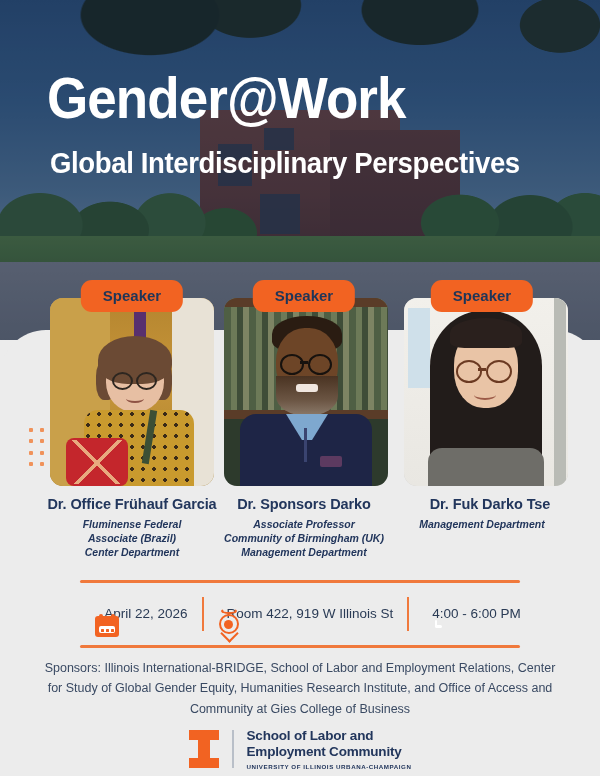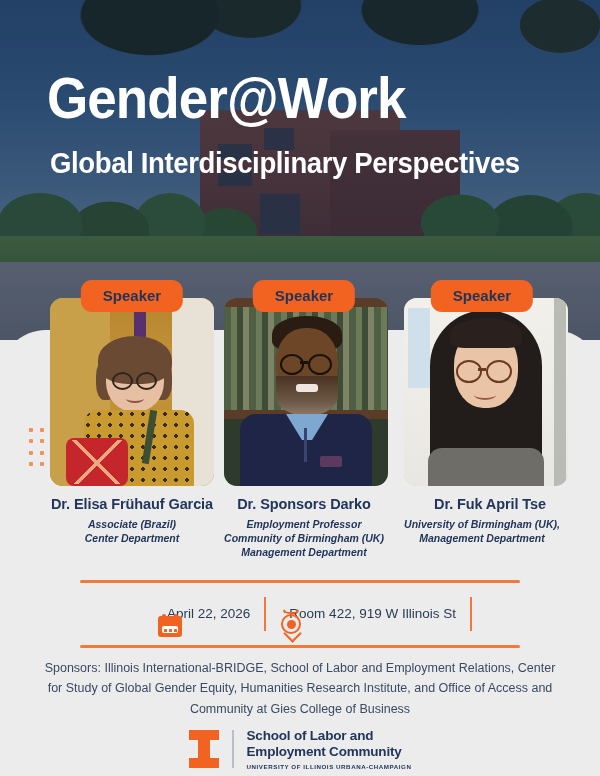--- a/index.html
+++ b/index.html
@@ -252,22 +252,23 @@
             <div class="hair"></div>
           <div class="glass gl"></div>
             <div class="glass gr"></div>
           <div class="smile"></div>
           <div class="torso"></div>
             <div class="strap"></div>
           <div class="bag"></div>
             <div class="bagx"></div>
         </div>
       </div>
-      <div class="spk-name">Dr. Elisa Frühauf Garcia</div>
+      <div class="spk-name">Dr. Office Frühauf Garcia</div>
       <div class="spk-aff">
+        <div>Fluminense Federal</div>
         <div>Associate (Brazil)</div>
         <div>Center Department</div>
       </div>
     </div>
 
     <div class="spk s1">
       <div class="badge">Speaker</div>
       <div class="photo">
         <div class="p2">
           <div class="shelf"></div>
@@ -281,21 +282,21 @@
             <div class="glass gr"></div>
             <div class="bridge"></div>
           <div class="torso"></div>
             <div class="collar"></div>
             <div class="zip"></div>
             <div class="logo"></div>
         </div>
       </div>
       <div class="spk-name">Dr. Sponsors Darko</div>
       <div class="spk-aff">
-        <div>Employment Professor</div>
+        <div>Associate Professor</div>
         <div>Community of Birmingham (UK)</div>
         <div>Management Department</div>
       </div>
     </div>
 
     <div class="spk s2">
       <div class="badge">Speaker</div>
       <div class="photo">
         <div class="p3">
           <div class="winL"></div>
@@ -303,23 +304,22 @@
           <div class="hairback"></div>
           <div class="head"></div>
             <div class="fringe"></div>
           <div class="glass gl"></div>
             <div class="glass gr"></div>
             <div class="bridge"></div>
           <div class="smile"></div>
           <div class="torso"></div>
         </div>
       </div>
-      <div class="spk-name">Dr. Fuk April Tse</div>
+      <div class="spk-name">Dr. Fuk Darko Tse</div>
       <div class="spk-aff">
-        <div>University of Birmingham (UK),</div>
         <div>Management Department</div>
       </div>
     </div>
   </div>
 
   <div class="rule top"></div>
 
   <div class="details">
     <div class="dcell">
       <span class="ico">
@@ -341,20 +341,26 @@
           <span class="ptip"></span><span class="pout"></span><span class="pdot"></span><span class="shadow"></span>
         </span>
       </span>
       <span class="dtext">
         <span class="l2">Room 422, 919 W Illinois St</span>
       </span>
     </div>
 
     <div class="vdiv"></div>
 
+    <div class="dcell">
+      <span class="ico">
+        <span class="clk"><span class="h"></span><span class="m"></span></span>
+      </span>
+      <span class="dtext">4:00 - 6:00 PM</span>
+    </div>
   </div>
 
   <div class="rule bot"></div>
 
   <div class="sponsors">Sponsors: Illinois International-BRIDGE, School of Labor and Employment Relations, Center for Study of Global Gender Equity, Humanities Research Institute, and Office of Access and Community at Gies College of Business</div>
 
   <div class="logo-row">
     <span class="blockI">
       <span class="bar t"></span>
         <span class="bar s"></span>

